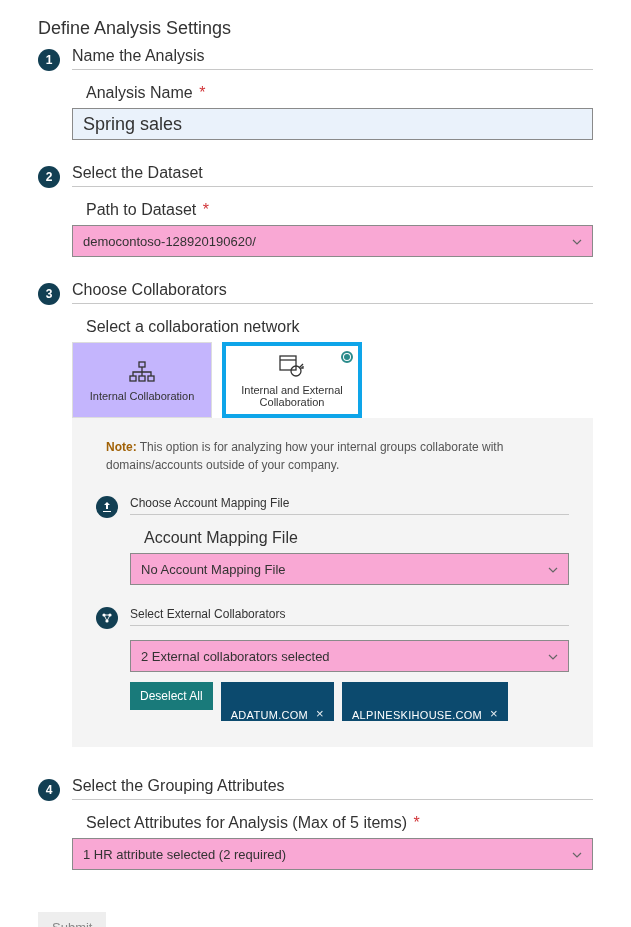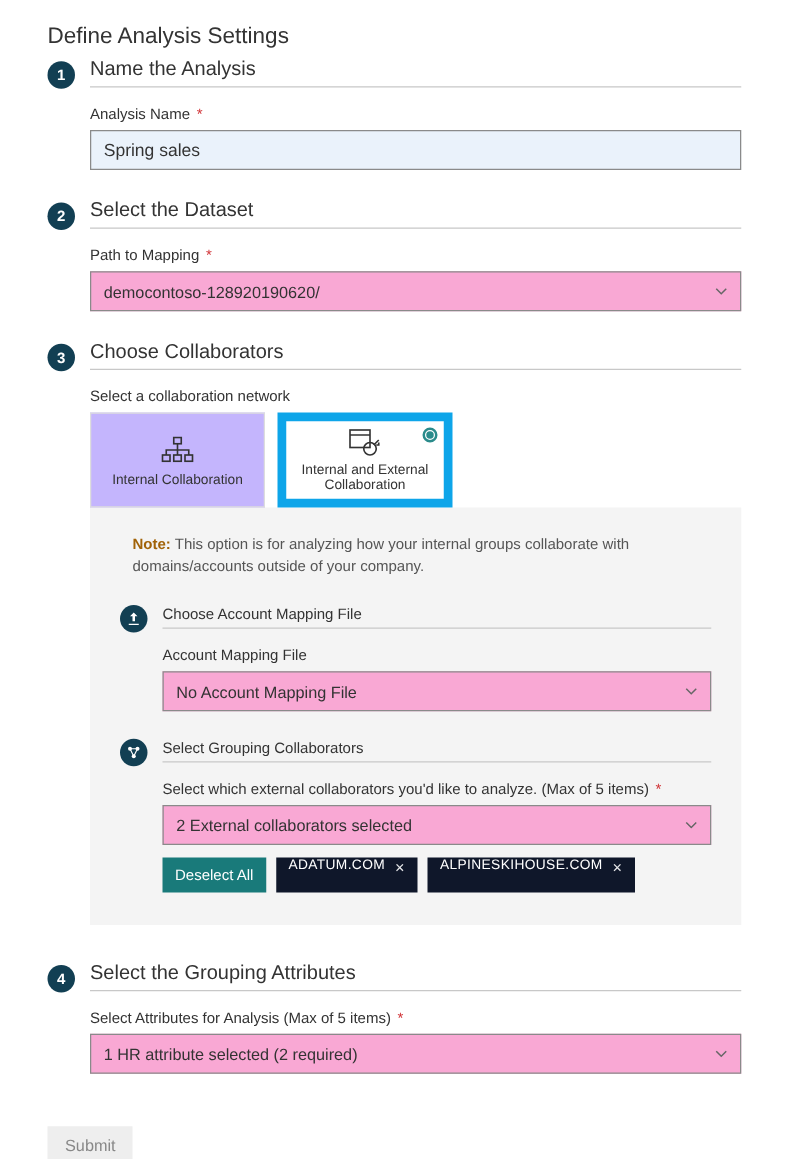--- a/index.html
+++ b/index.html
@@ -42,33 +42,34 @@
   }
   .step-heading {
     font-size: 16px;
     font-weight: 400;
     color: #333;
     border-bottom: 1px solid #c8c8c8;
     padding-bottom: 4px;
     margin-bottom: 14px;
   }
   .field-label {
-    font-size: 12px;
+    font-size: 16px;
     color: #333;
     margin-bottom: 6px;
     display: block;
+    margin-left: 14px;
   }
   .req { color: #d13438; margin-left: 2px; }
   .text-input {
     width: 100%;
     height: 32px;
     border: 1px solid #8a8a8a;
     background: #eaf2fb;
     padding: 0 10px;
-    font-size: 14px;
+    font-size: 18px;
     color: #333;
     font-family: inherit;
   }
   .select-box {
     width: 100%;
     height: 32px;
     border: 1px solid #8a8a8a;
     background: #f9a8d4;
     padding: 0 10px;
     font-size: 13px;
@@ -96,21 +97,21 @@
     flex-direction: column;
     align-items: center;
     justify-content: center;
     font-size: 11px;
     text-align: center;
     padding: 6px;
     cursor: pointer;
     position: relative;
   }
   .collab-card.selected {
-    border: 7px solid #0ea5e9;
+    border: 4px solid #0ea5e9;
     background: #fff;
   }
   .collab-card .icon {
     height: 28px;
     display: flex;
     align-items: center;
     justify-content: center;
     margin-bottom: 4px;
   }
   .radio-dot {
@@ -185,27 +186,27 @@
     background: #197a7a;
     color: #fff;
     border: none;
     height: 28px;
     padding: 0 10px;
     font-size: 12px;
     cursor: pointer;
     font-family: inherit;
   }
   .chip {
-    background: #0f172a;
+    background: #0c4a6e;
     color: #fff;
-    height: 28px;
+    height: 39px;
     padding: 0 10px;
     font-size: 11px;
     display: flex;
-    align-items: flex-start;
+    align-items: flex-end;
     gap: 8px;
     letter-spacing: 0.3px;
   }
   .chip-x {
     cursor: pointer;
     font-size: 13px;
     opacity: 0.9;
   }
   .step4 { margin-top: 30px; }
   .submit-btn {
@@ -239,21 +240,21 @@
     <input class="text-input" type="text" value="Spring sales" style="">
   </div>
 </div>
 
 
 <div class="step">
   <div class="step-num">2</div>
   <div class="step-body">
     <div class="step-heading">Select the Dataset</div>
     <label class="field-label">
-      <span>Path to Mapping</span><span class="req"> *</span>
+      <span>Path to Dataset</span><span class="req"> *</span>
     </label>
     <div class="select-box">
       <span>democontoso-128920190620/</span>
       <span class="chev">
         <svg width="10" height="6" viewBox="0 0 10 6">
             <path d="M1 1l4 4 4-4" stroke="#666" stroke-width="1.2" fill="none"></path>
           </svg>
       </span>
     </div>
   </div>
@@ -320,24 +321,21 @@
       <div class="sub-section">
         <div class="sub-icon">
           <svg width="12" height="12" viewBox="0 0 12 12" fill="#fff">
               <circle cx="3" cy="3" r="1.6"></circle>
               <circle cx="9" cy="3" r="1.6"></circle>
               <circle cx="6" cy="9" r="1.6"></circle>
               <path d="M3 3l6 0M3 3l3 6M9 3l-3 6" stroke="#fff" stroke-width="0.9"></path>
             </svg>
         </div>
         <div class="sub-body">
-          <div class="sub-heading">Select Grouping Collaborators</div>
-          <label class="field-label">
-            <span>Select which external collaborators you'd like to analyze. (Max of 5 items)</span><span class="req"> *</span>
-          </label>
+          <div class="sub-heading">Select External Collaborators</div>
           <div class="select-box">
             <span>2 External collaborators selected</span>
             <span class="chev">
               <svg width="10" height="6" viewBox="0 0 10 6">
                   <path d="M1 1l4 4 4-4" stroke="#666" stroke-width="1.2" fill="none"></path>
                 </svg>
             </span>
           </div>
           <div class="chips-row">
             <button class="btn-deselect">Deselect All</button>

